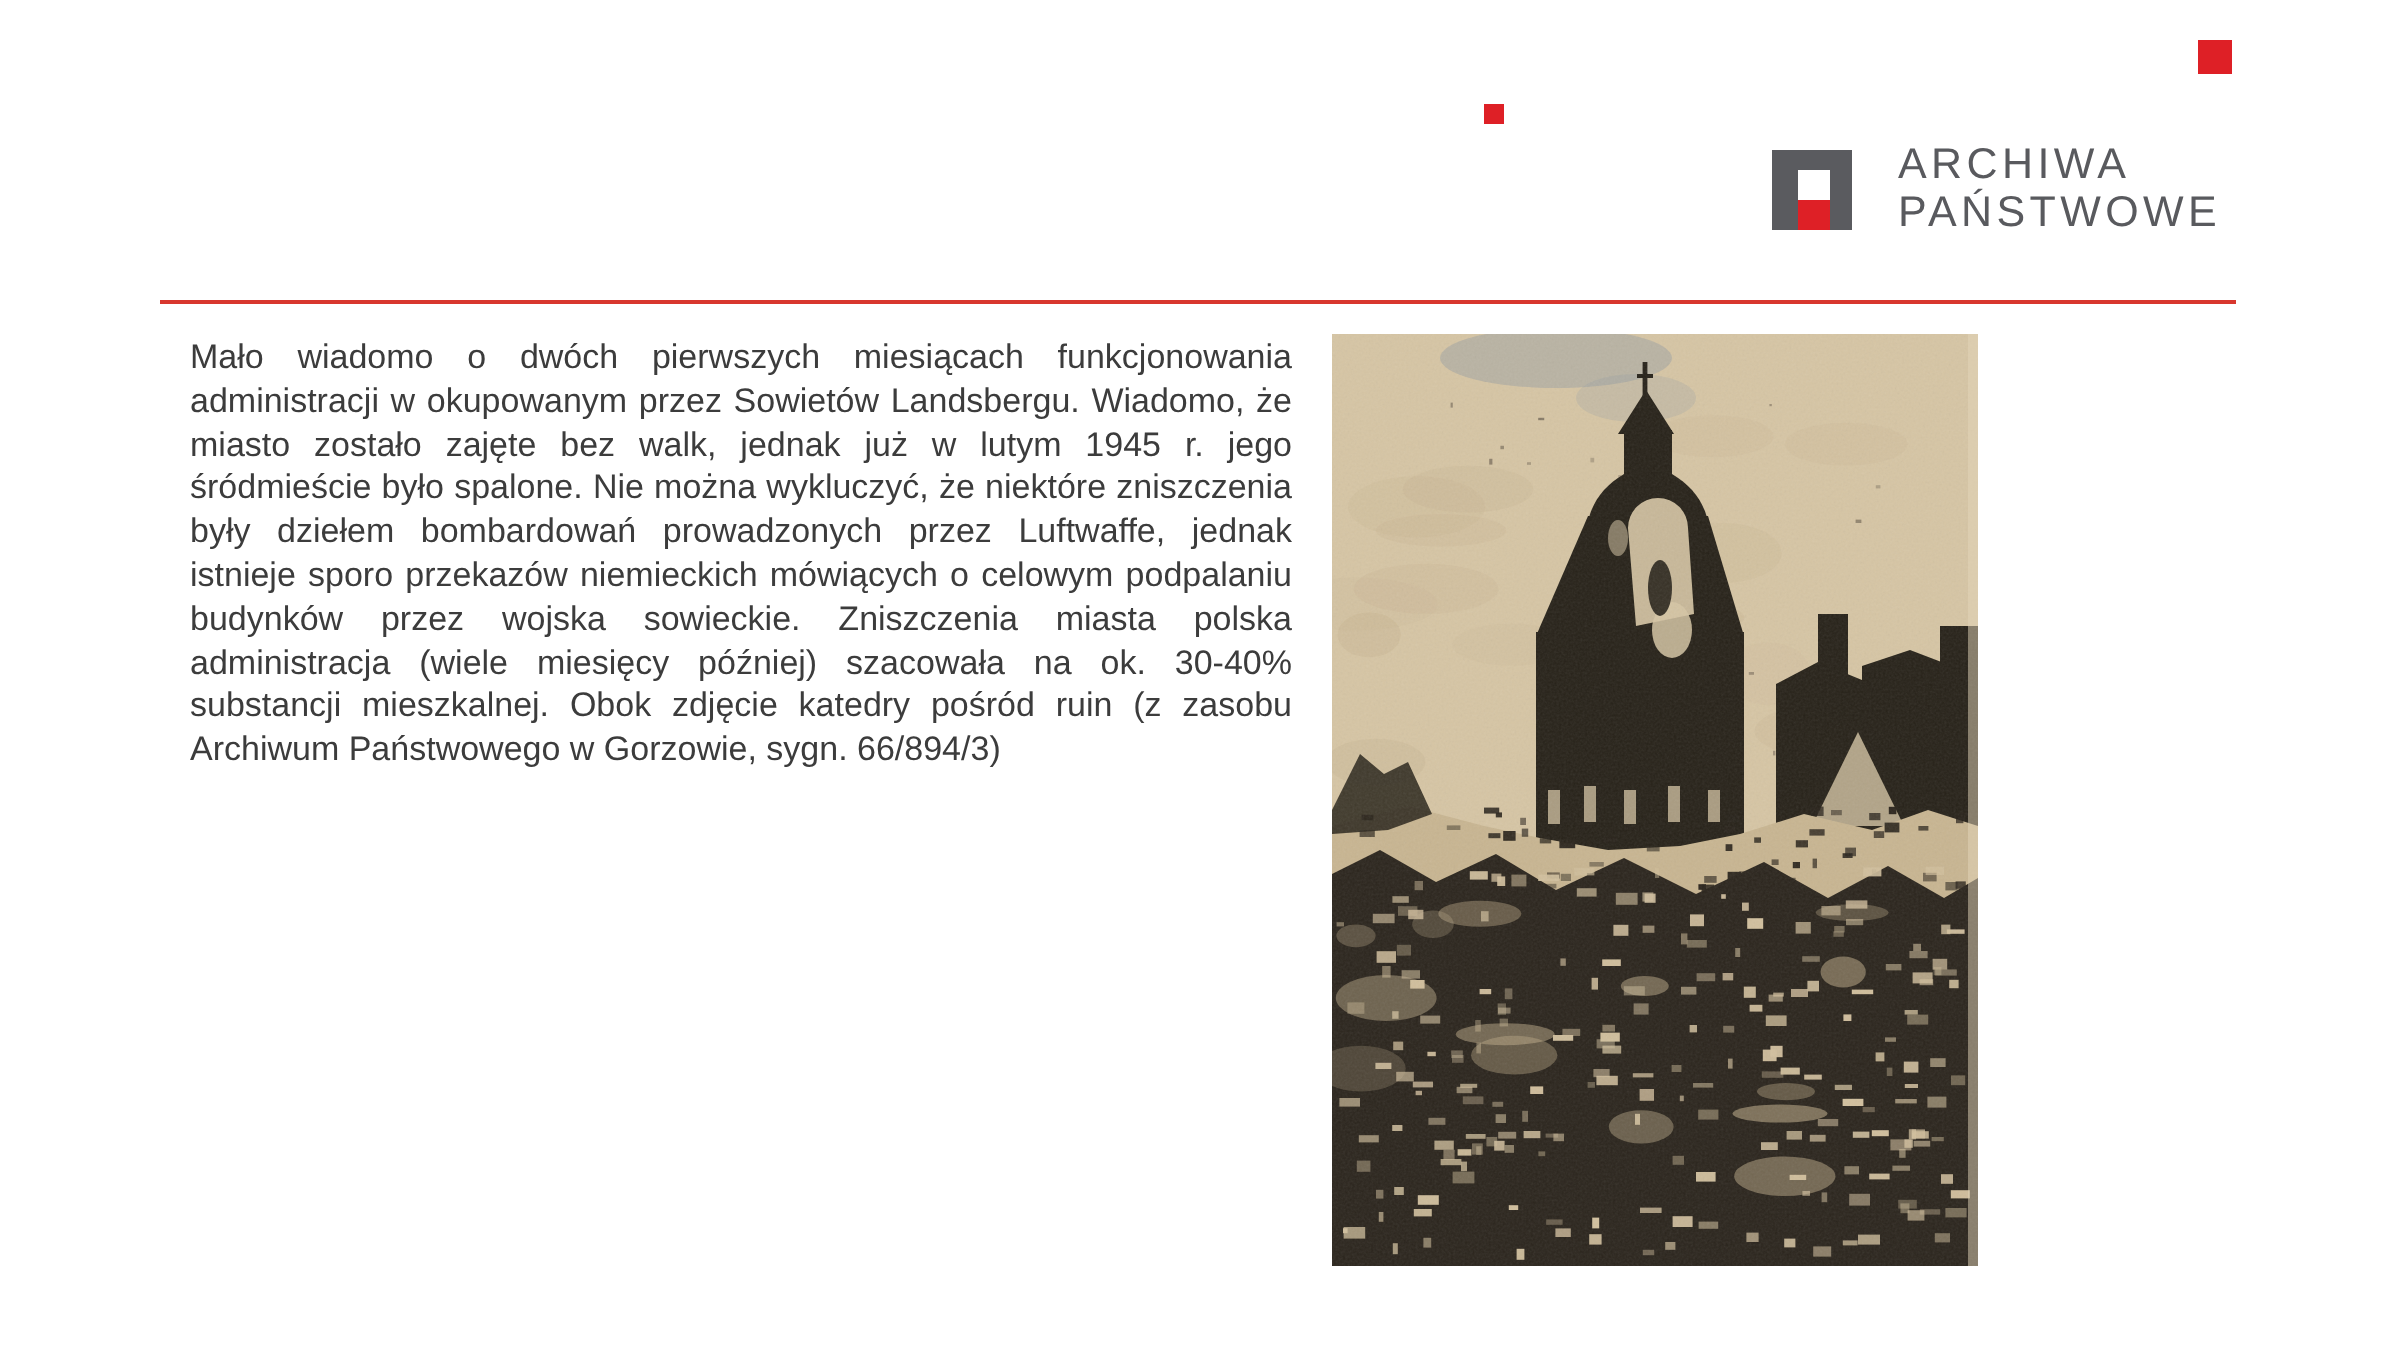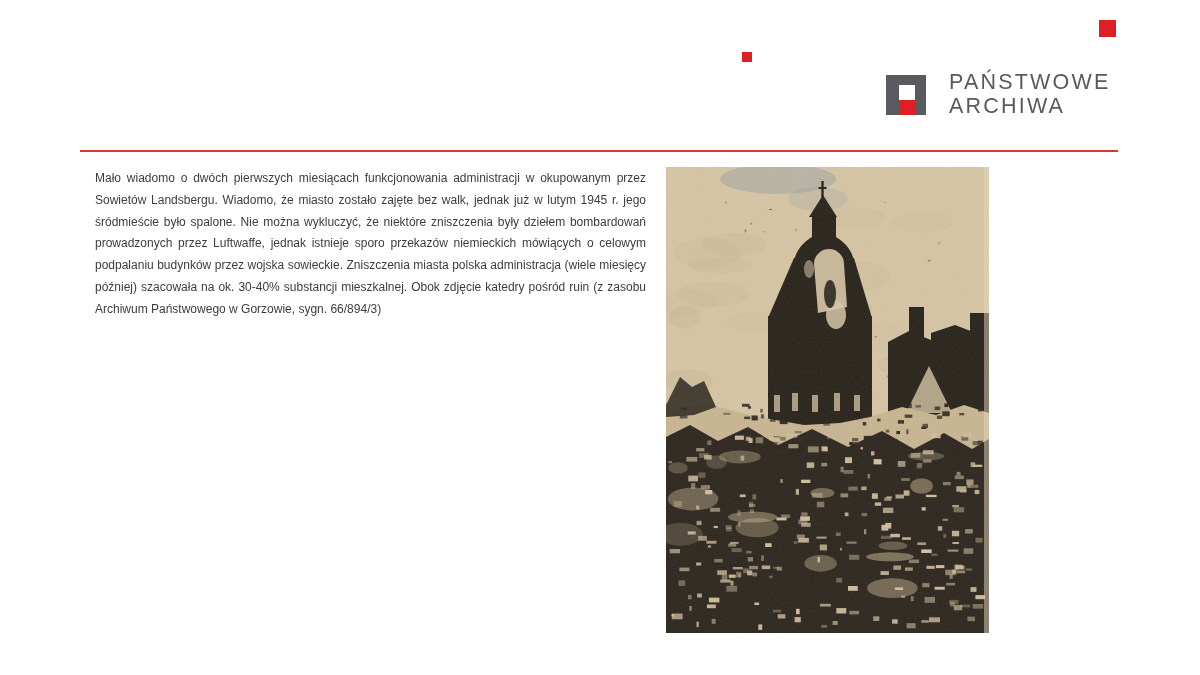--- a/index.html
+++ b/index.html
@@ -26,21 +26,21 @@
   .logo-mark-inner{position:absolute;left:13px;top:10px;width:16px;height:30px;}
   .logo-mark-white{width:16px;height:15px;background:#ffffff;}
   .logo-mark-red{width:16px;height:15px;background:var(--brand_red);}
   .logo-text{
     position:absolute;left:949px;top:71px;color:var(--logo_text_gray);
     font-size:21.5px;line-height:23.5px;letter-spacing:2.2px;font-weight:400;white-space:nowrap;
   }
   .divider{position:absolute;left:80px;top:150px;width:1038px;height:2px;background:var(--divider_red);}
   .paragraph{
     position:absolute;left:95px;top:168px;width:551px;margin:0;
-    font-size:12px;line-height:21.8px;text-align:justify;color:var(--body_text);
+    font-size:17px;line-height:21.8px;text-align:justify;color:var(--body_text);
   }
   .photo{position:absolute;left:666px;top:167px;width:323px;height:466px;margin:0;}
   .photo svg{display:block;width:323px;height:466px;}
   .f-light{fill:var(--photo_light);}
   .f-band{fill:var(--photo_band);}
   .f-dark{fill:var(--photo_dark);}
   .f-rubble{fill:var(--photo_rubble);}
   .f-smudge{fill:var(--photo_smudge);}
 </style>
 </head>
@@ -51,22 +51,22 @@
   <div class="decor-square decor-square-small"></div>
   <div class="decor-square decor-square-large"></div>
 
   <div class="logo-mark">
     <div class="logo-mark-inner">
       <div class="logo-mark-white"></div>
       <div class="logo-mark-red"></div>
     </div>
   </div>
   <div class="logo-text">
+    <div>ARCHIWA</div>
     <div>PAŃSTWOWE</div>
-    <div>ARCHIWA</div>
   </div>
 
   <div class="divider"></div>
 
   <p class="paragraph">Mało wiadomo o dwóch pierwszych miesiącach funkcjonowania administracji w okupowanym przez Sowietów Landsbergu. Wiadomo, że miasto zostało zajęte bez walk, jednak już w lutym 1945 r. jego śródmieście było spalone. Nie można wykluczyć, że niektóre zniszczenia były dziełem bombardowań prowadzonych przez Luftwaffe, jednak istnieje sporo przekazów niemieckich mówiących o celowym podpalaniu budynków przez wojska sowieckie. Zniszczenia miasta polska administracja (wiele miesięcy później) szacowała na ok. 30-40% substancji mieszkalnej. Obok zdjęcie katedry pośród ruin (z zasobu Archiwum Państwowego w Gorzowie, sygn. 66/894/3)</p>
 
   <figure class="photo">
     <svg id="photo-svg" viewBox="0 0 323 466" preserveAspectRatio="none" aria-hidden="true">
       <defs>
         <filter id="grain" x="0" y="0" width="100%" height="100%">

